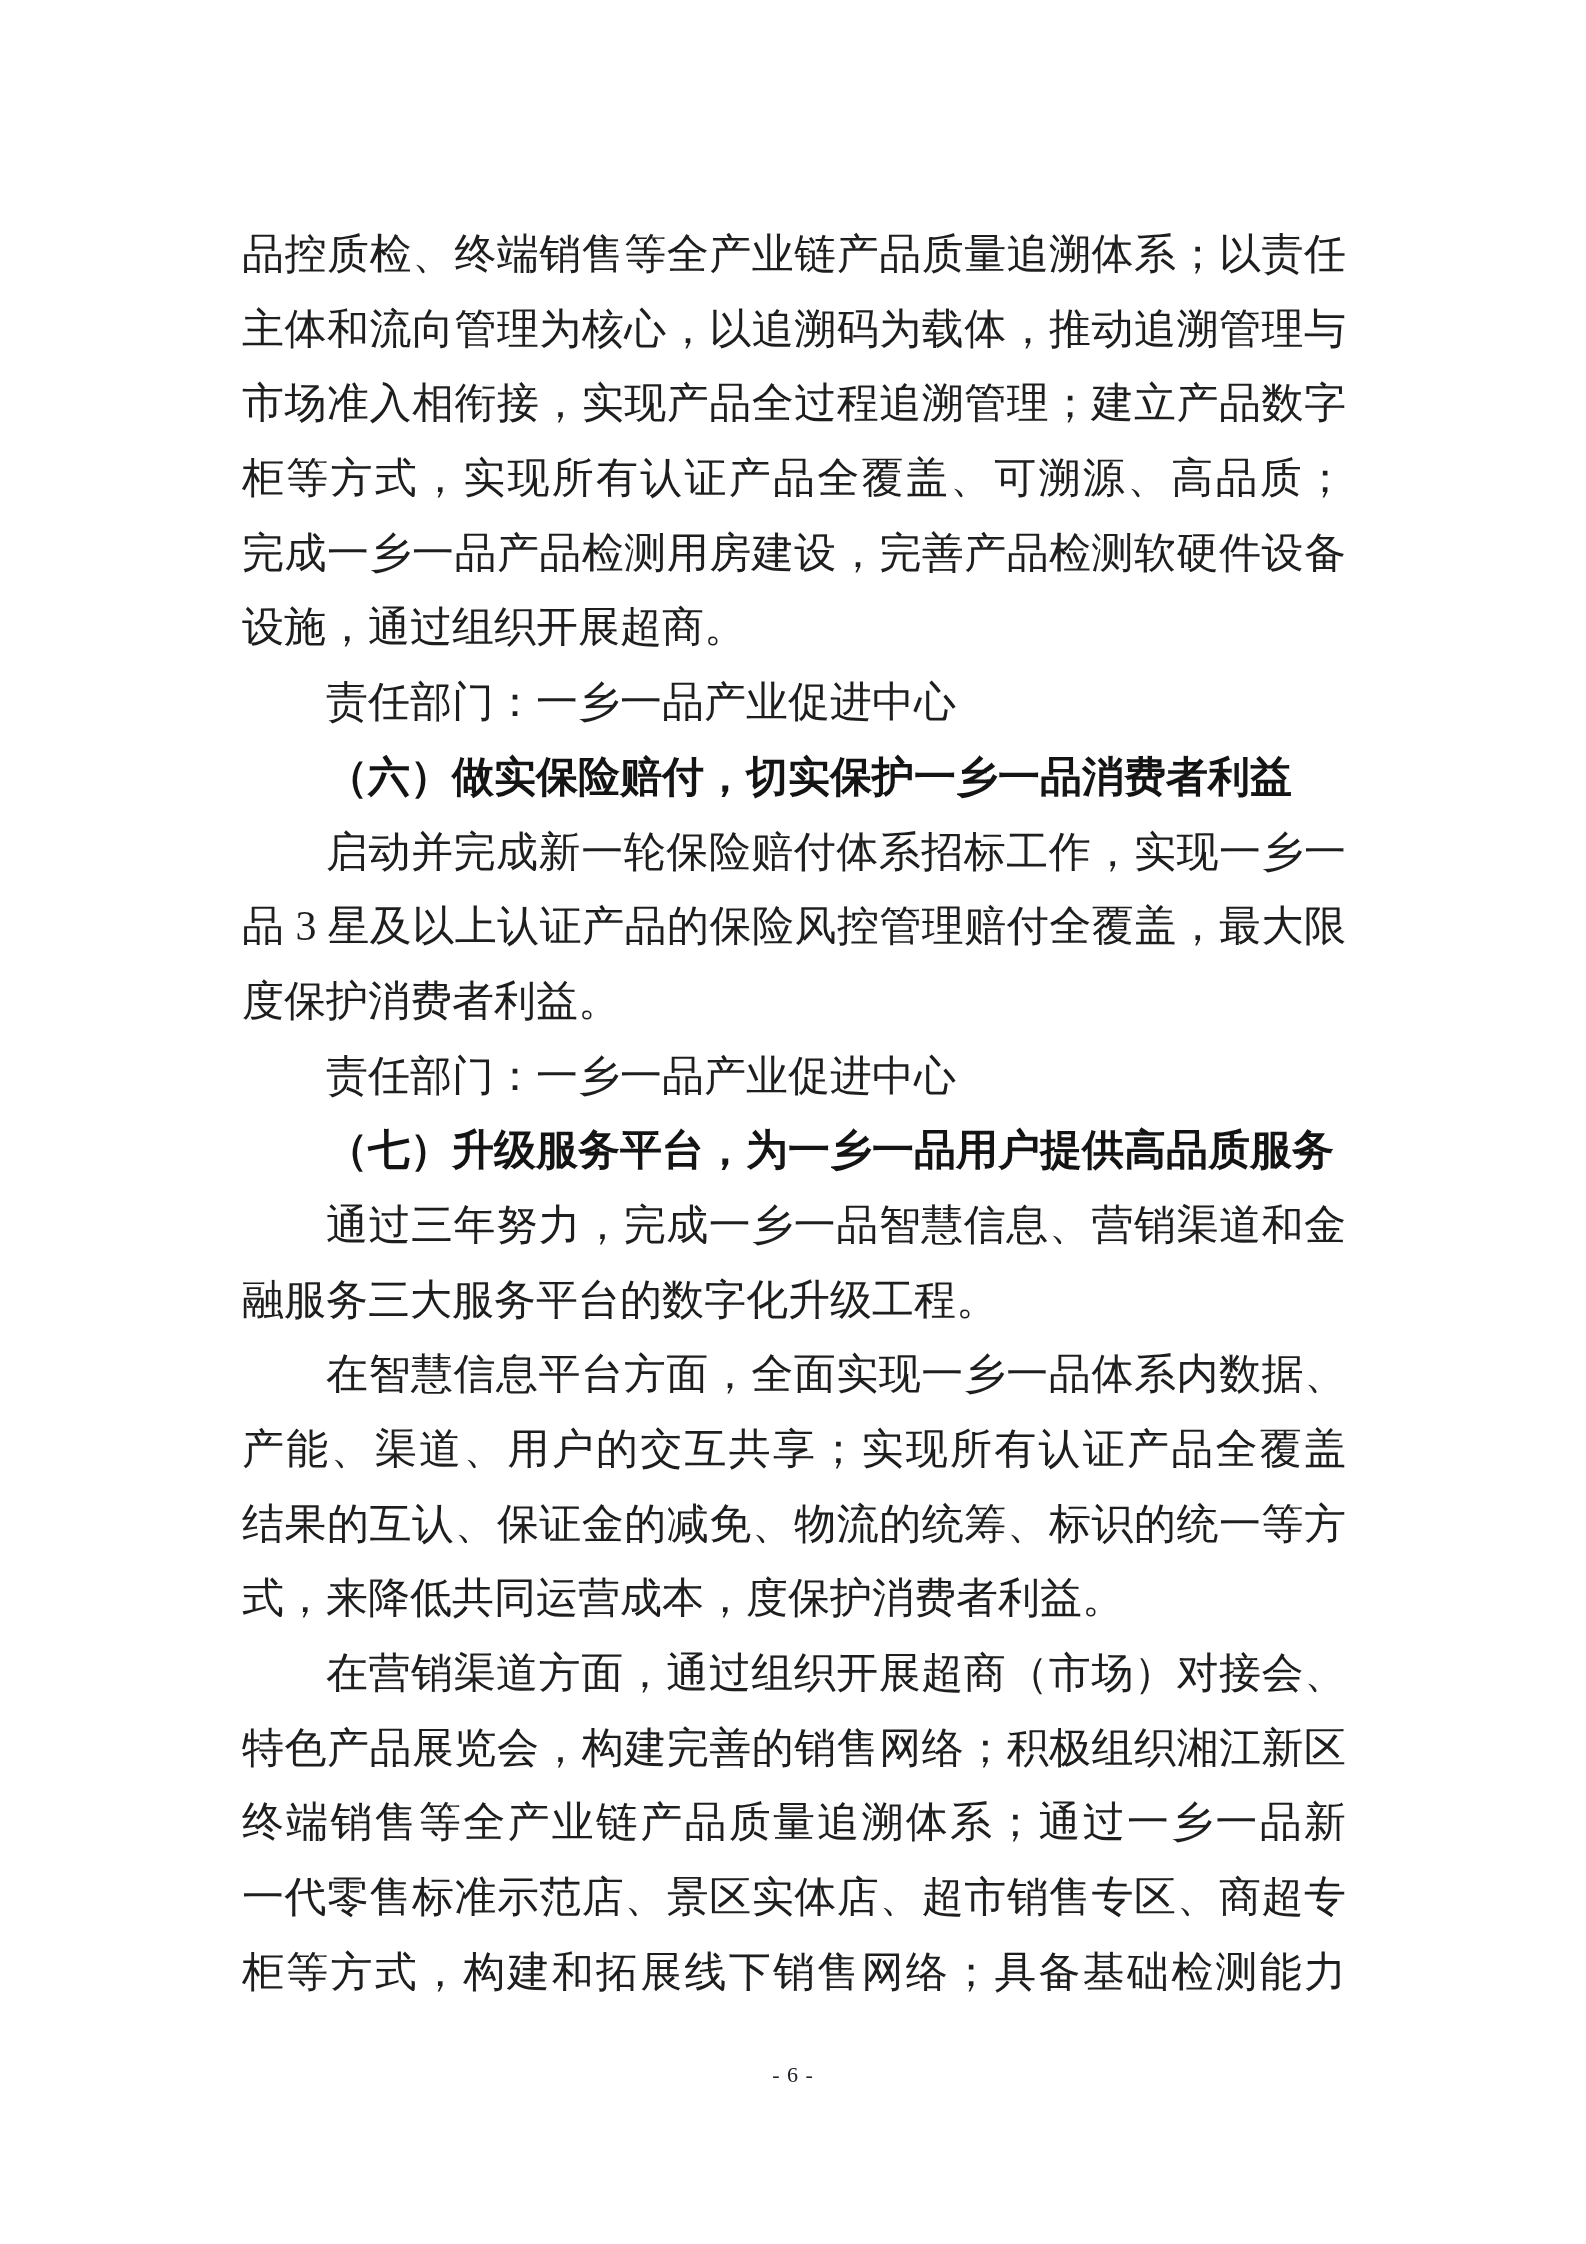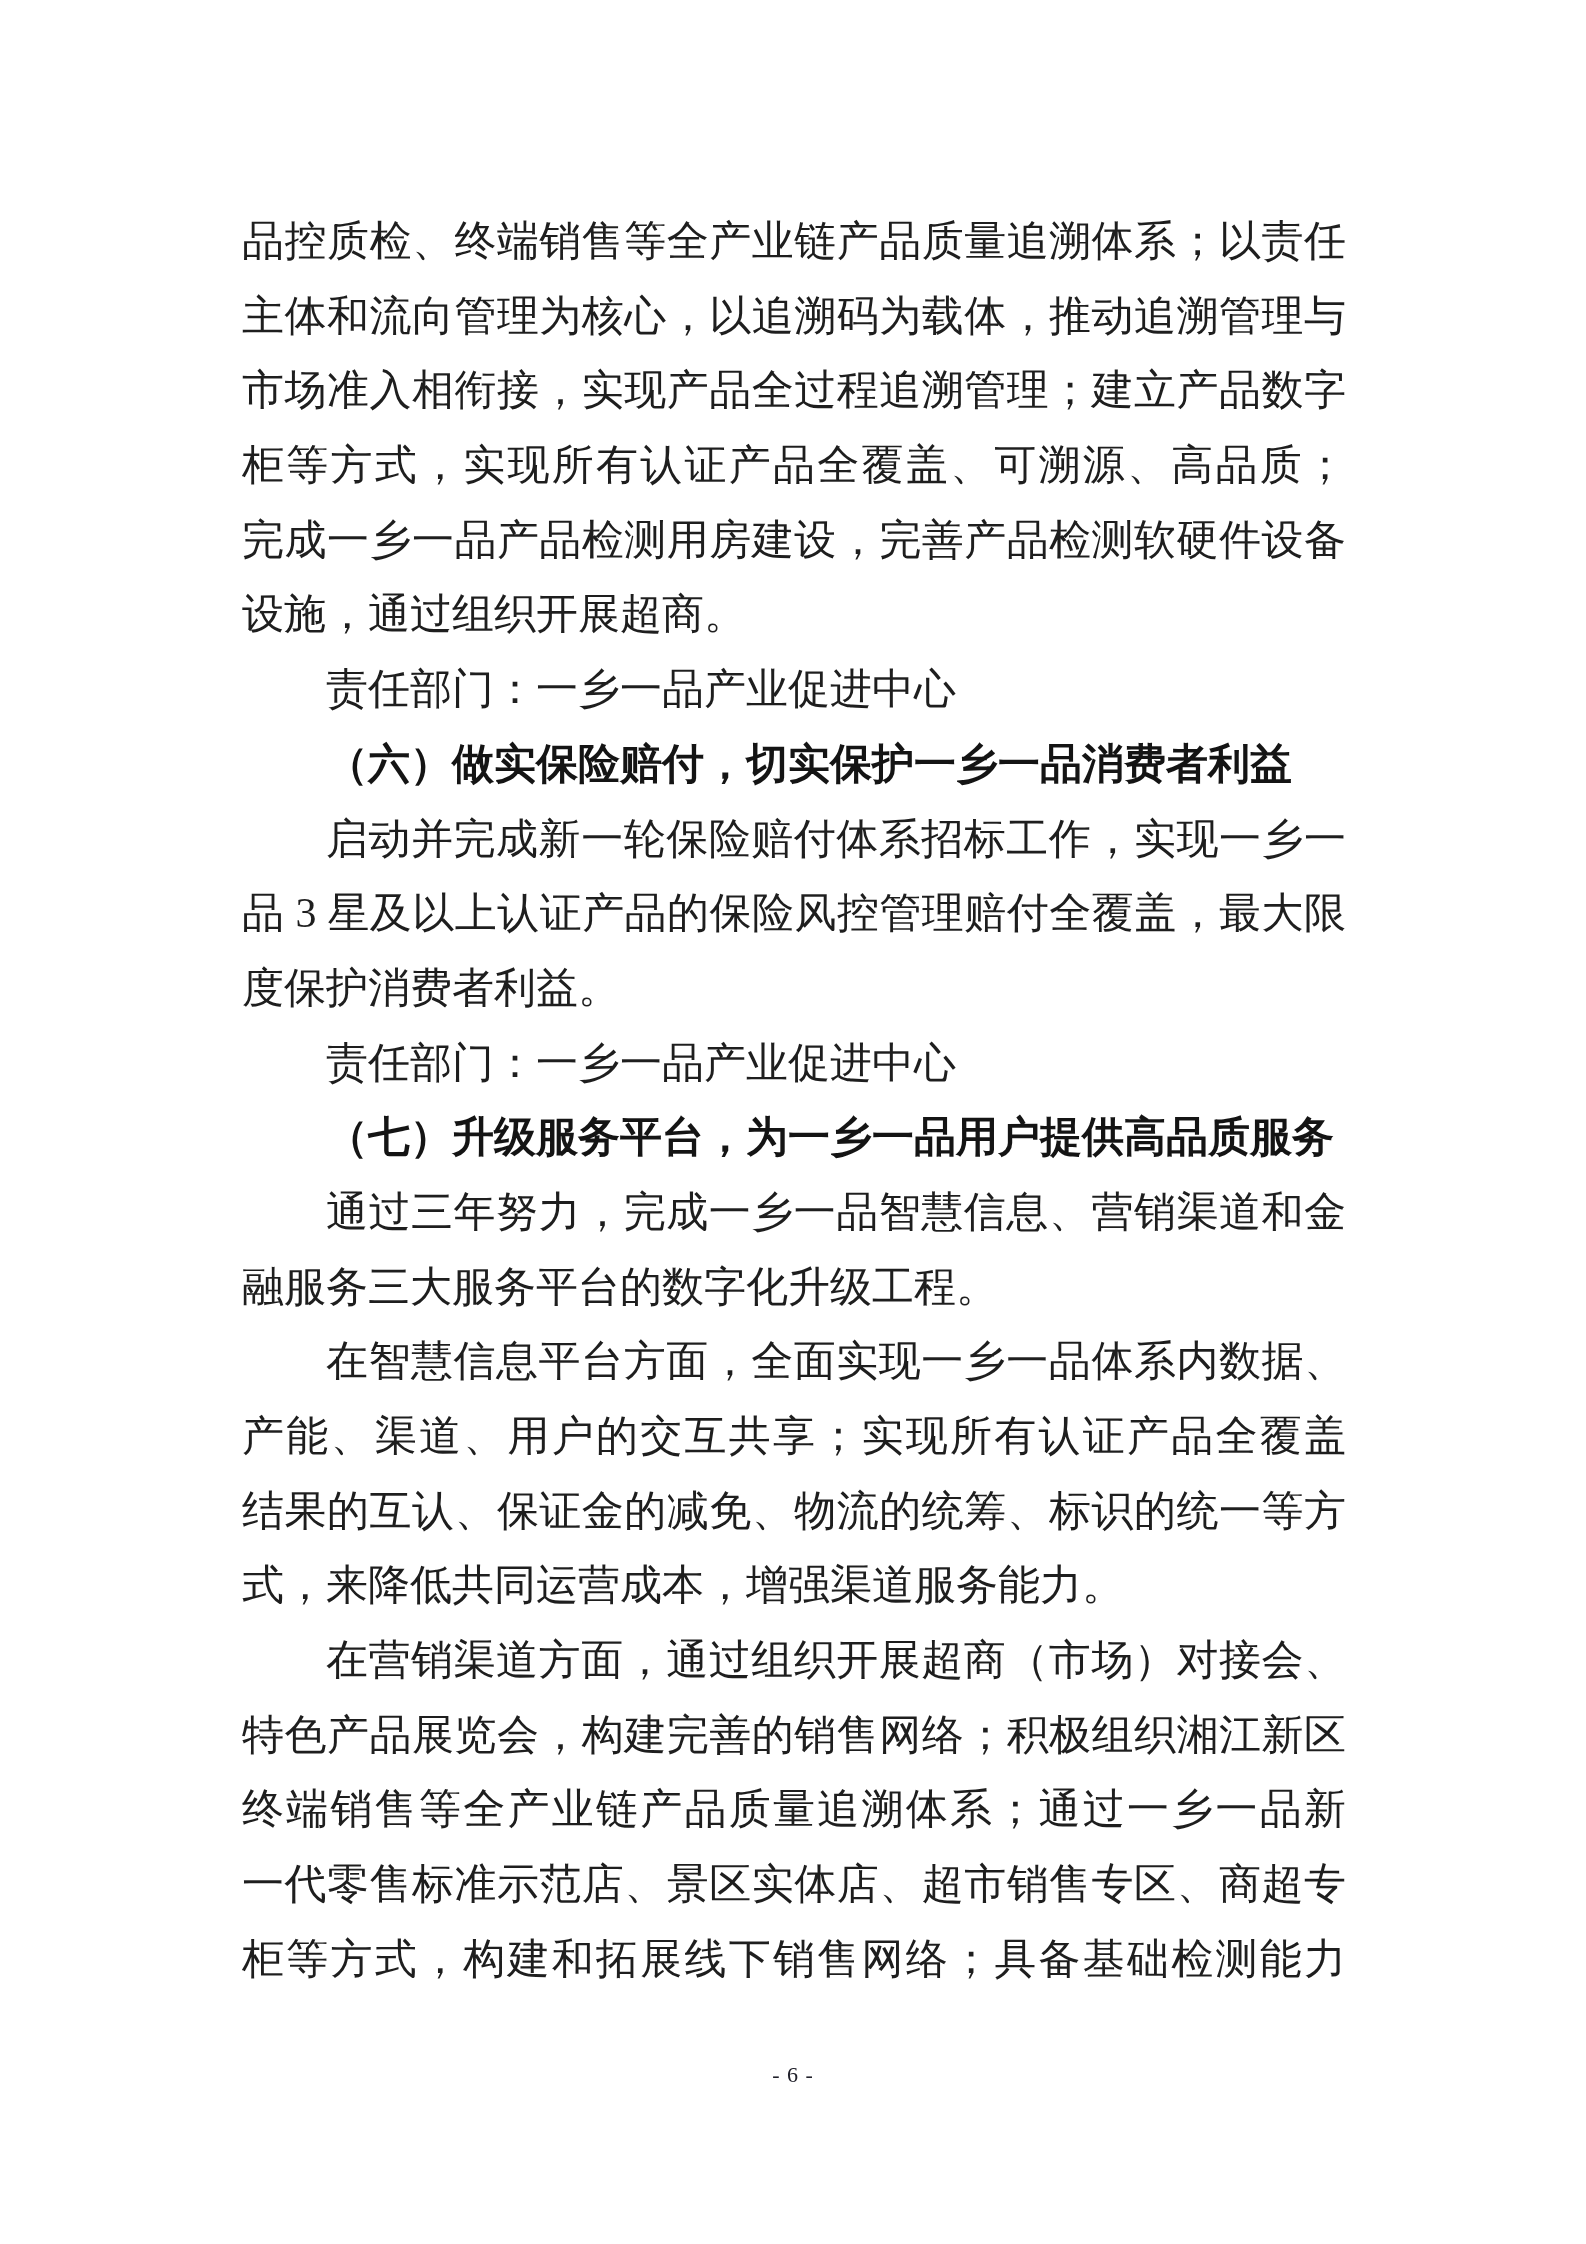--- a/index.html
+++ b/index.html
@@ -15,21 +15,21 @@
   .page {
     position: relative;
     width: 1586px;
     height: 2244px;
     background: #ffffff;
     overflow: hidden;
   }
   .doc-body {
     position: absolute;
     left: 242px;
-    top: 204px;
+    top: 217px;
     width: 1104px;
   }
   .line {
     height: 74.7px;
     line-height: 74.7px;
     font-size: 42px;
     color: #1e1e1e;
     text-align: justify;
     text-align-last: left;
     overflow: hidden;
@@ -71,21 +71,21 @@
       <div class="line justify indent">启动并完成新一轮保险赔付体系招标工作，实现一乡一</div>
       <div class="line justify">品 3 星及以上认证产品的保险风控管理赔付全覆盖，最大限</div>
       <div class="line">度保护消费者利益。</div>
       <div class="line indent">责任部门：一乡一品产业促进中心</div>
       <div class="line indent bold">（七）升级服务平台，为一乡一品用户提供高品质服务</div>
       <div class="line justify indent">通过三年努力，完成一乡一品智慧信息、营销渠道和金</div>
       <div class="line">融服务三大服务平台的数字化升级工程。</div>
       <div class="line justify indent">在智慧信息平台方面，全面实现一乡一品体系内数据、</div>
       <div class="line justify">产能、渠道、用户的交互共享；实现所有认证产品全覆盖</div>
       <div class="line justify">结果的互认、保证金的减免、物流的统筹、标识的统一等方</div>
-      <div class="line">式，来降低共同运营成本，增强渠道服务能力。</div>
+      <div class="line">式，来降低共同运营成本，度保护消费者利益。</div>
       <div class="line justify indent">在营销渠道方面，通过组织开展超商（市场）对接会、</div>
       <div class="line justify">特色产品展览会，构建完善的销售网络；积极组织湘江新区</div>
       <div class="line justify">终端销售等全产业链产品质量追溯体系；通过一乡一品新</div>
       <div class="line justify">一代零售标准示范店、景区实体店、超市销售专区、商超专</div>
       <div class="line justify">柜等方式，构建和拓展线下销售网络；具备基础检测能力</div>
     </div>
   <div class="page-num">- 6 -</div>
 </div>
 
 </body></html>

